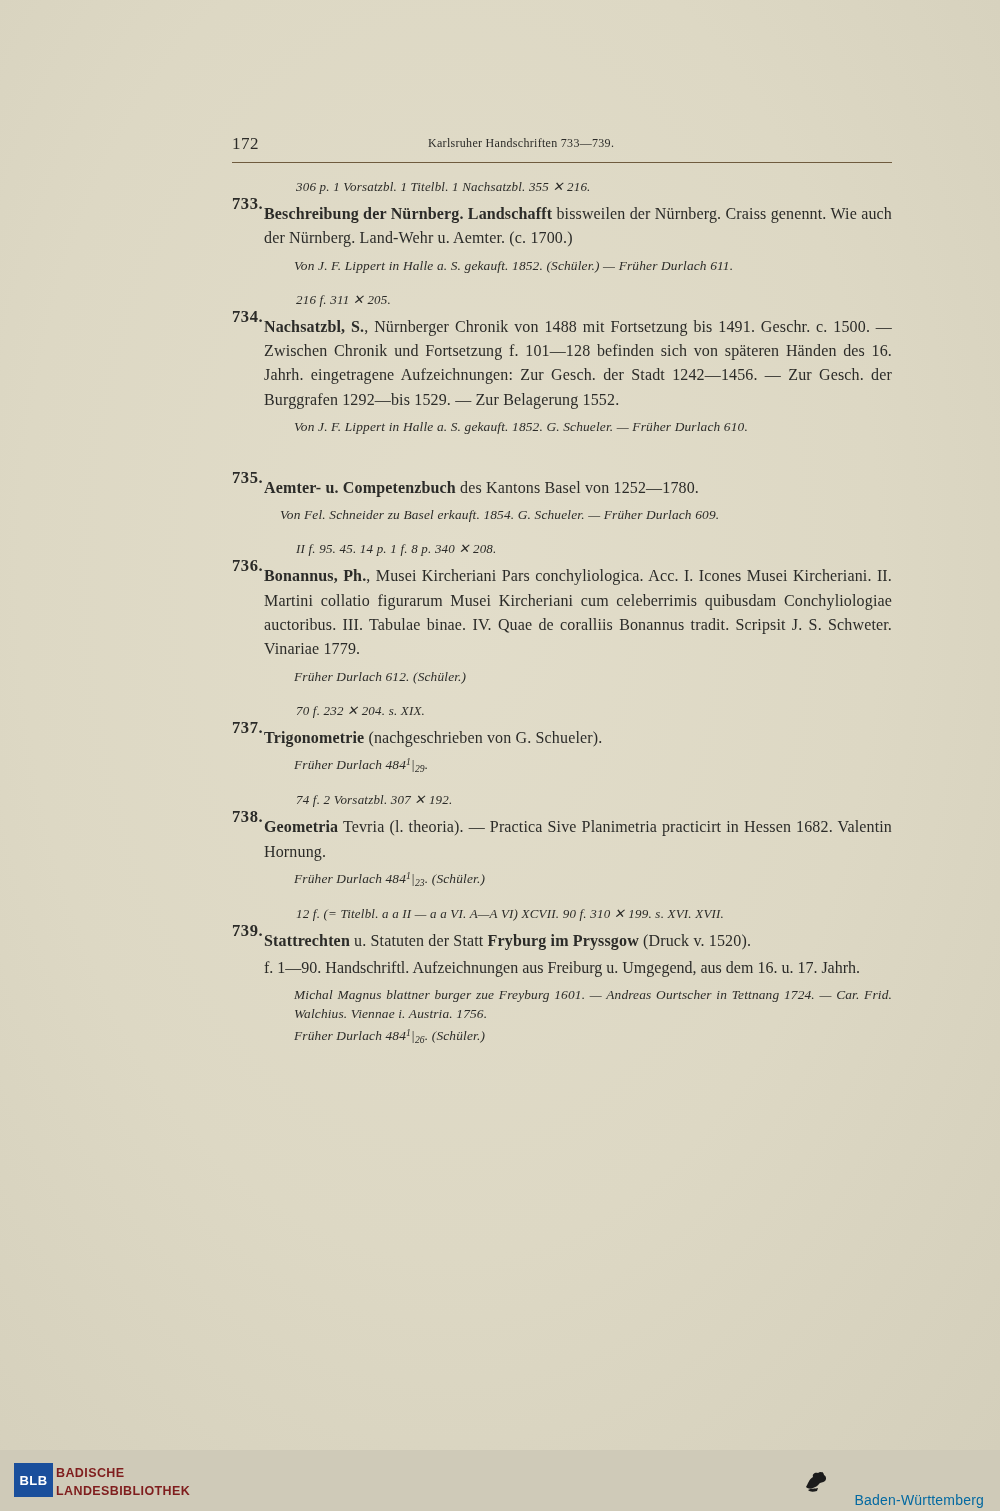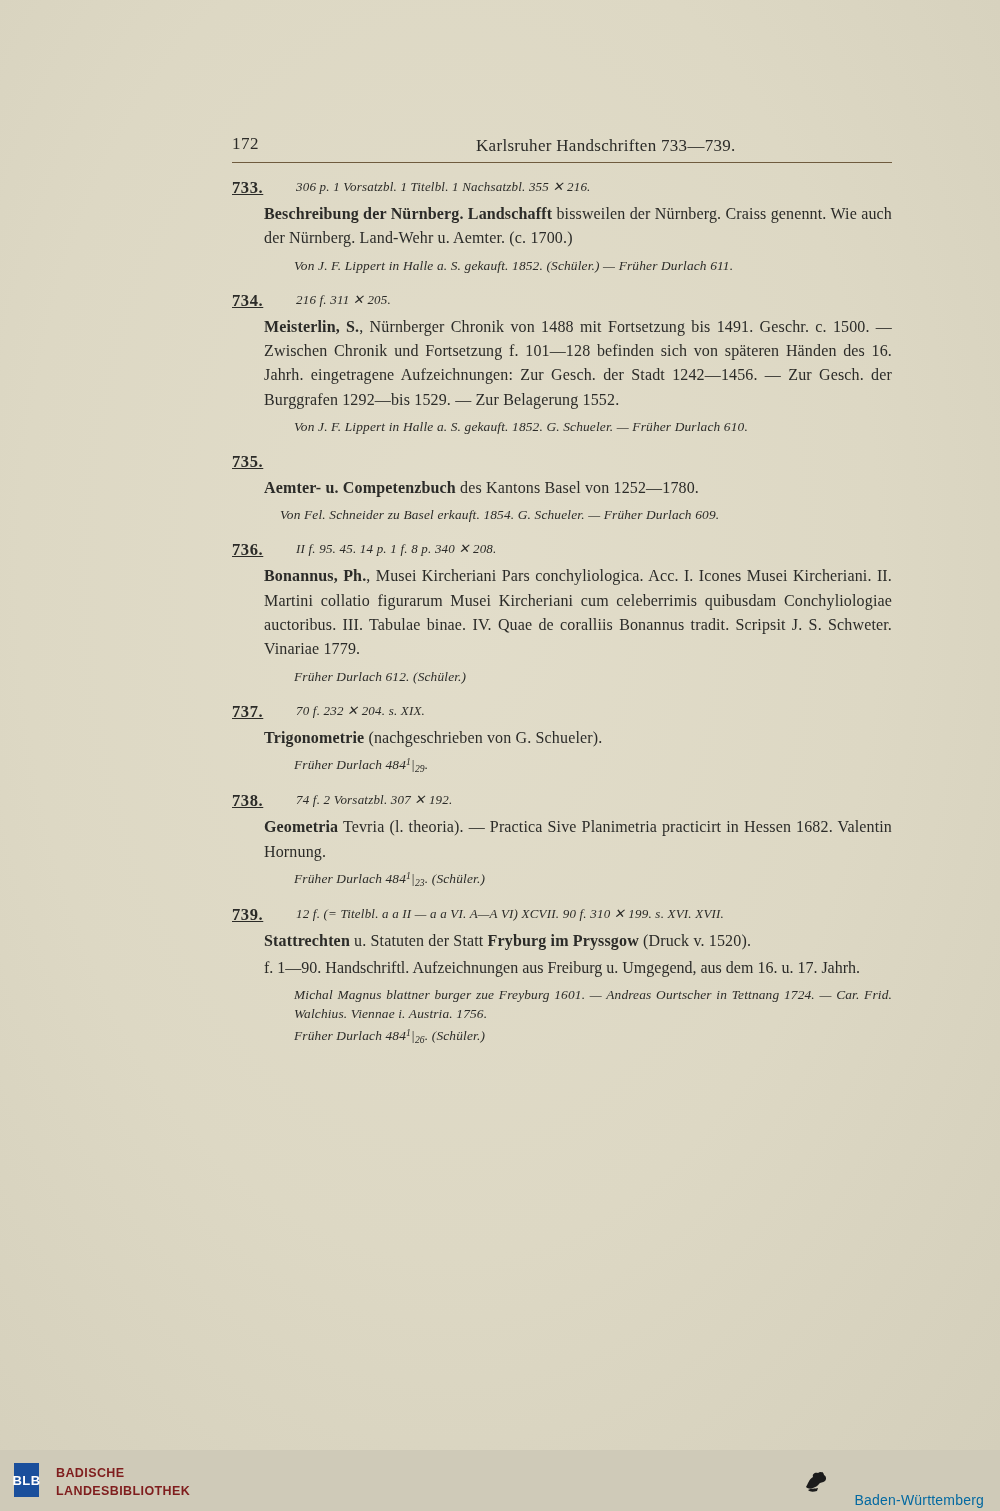--- a/index.html
+++ b/index.html
@@ -44,23 +44,22 @@
     position: absolute;
     left: 0;
     top: 2px;
     font-size: 17px;
     letter-spacing: 0.5px;
   }
   .runhead {
     position: absolute;
     left: 196px;
     top: 4px;
-    font-size: 17px;
+    font-size: 12px;
     letter-spacing: 0.3px;
-    margin-left: 48px;
   }
   .rule {
     position: absolute;
     left: 0;
     top: 30px;
     width: 660px;
     height: 1px;
     background: #6f5b3e;
   }
   
@@ -68,26 +67,25 @@
     position: relative;
     margin-top: 16px;
   }
   .entry-head {
     position: relative;
     min-height: 21px;
   }
   .num {
     position: absolute;
     left: 0;
-    top: 0;
+    top: 16px;
     width: 52px;
     font-size: 16.5px;
     font-weight: bold;
     letter-spacing: 0.6px;
-    text-decoration: underline;
   }
   .collation {
     margin-left: 64px;
     font-style: italic;
     font-size: 13px;
     line-height: 1.45;
     letter-spacing: 0.2px;
   }
   .body {
     margin-left: 32px;
@@ -132,21 +130,21 @@
     left: 0;
     top: 1450px;
     width: 1000px;
     height: 61px;
     background: #cfcab8;
   }
   .blb-logo {
     position: absolute;
     left: 14px;
     top: 13px;
-    width: 25px;
+    width: 39px;
     height: 34px;
     background: #1a4f9c;
     color: #ffffff;
     font-family: "Liberation Sans", sans-serif;
     font-size: 13px;
     font-weight: bold;
     letter-spacing: 0.5px;
     display: flex;
     align-items: center;
     justify-content: center;
@@ -205,21 +203,21 @@
       </div>
       <div class="note">Von J. F. Lippert in Halle a. S. gekauft. 1852. (Schüler.) — Früher Durlach 611.</div>
     </div>
 
     <div class="entry">
       <div class="entry-head">
         <span class="num">734.</span>
         <div class="collation">216 f. 311 ✕ 205.</div>
       </div>
       <div class="body">
-        <span class="bold">Meisterlin, S.</span><span>, Nürnberger Chronik von 1488 mit Fortsetzung bis 1491. Geschr. c. 1500. — Zwischen Chronik und Fortsetzung f. 101—128 befinden sich von späteren Händen des 16. Jahrh. eingetragene Aufzeichnungen: Zur Gesch. der Stadt 1242—1456. — Zur Gesch. der Burggrafen 1292—bis 1529. — Zur Belagerung 1552.</span>
+        <span class="bold">Nachsatzbl, S.</span><span>, Nürnberger Chronik von 1488 mit Fortsetzung bis 1491. Geschr. c. 1500. — Zwischen Chronik und Fortsetzung f. 101—128 befinden sich von späteren Händen des 16. Jahrh. eingetragene Aufzeichnungen: Zur Gesch. der Stadt 1242—1456. — Zur Gesch. der Burggrafen 1292—bis 1529. — Zur Belagerung 1552.</span>
       </div>
       <div class="note">Von J. F. Lippert in Halle a. S. gekauft. 1852. G. Schueler. — Früher Durlach 610.</div>
     </div>
 
     <div class="entry">
       <div class="entry-head">
         <span class="num">735.</span>
       </div>
       <div class="body">
         <span class="bold">Aemter- u. Competenzbuch</span><span> des Kantons Basel von 1252—1780.</span>

